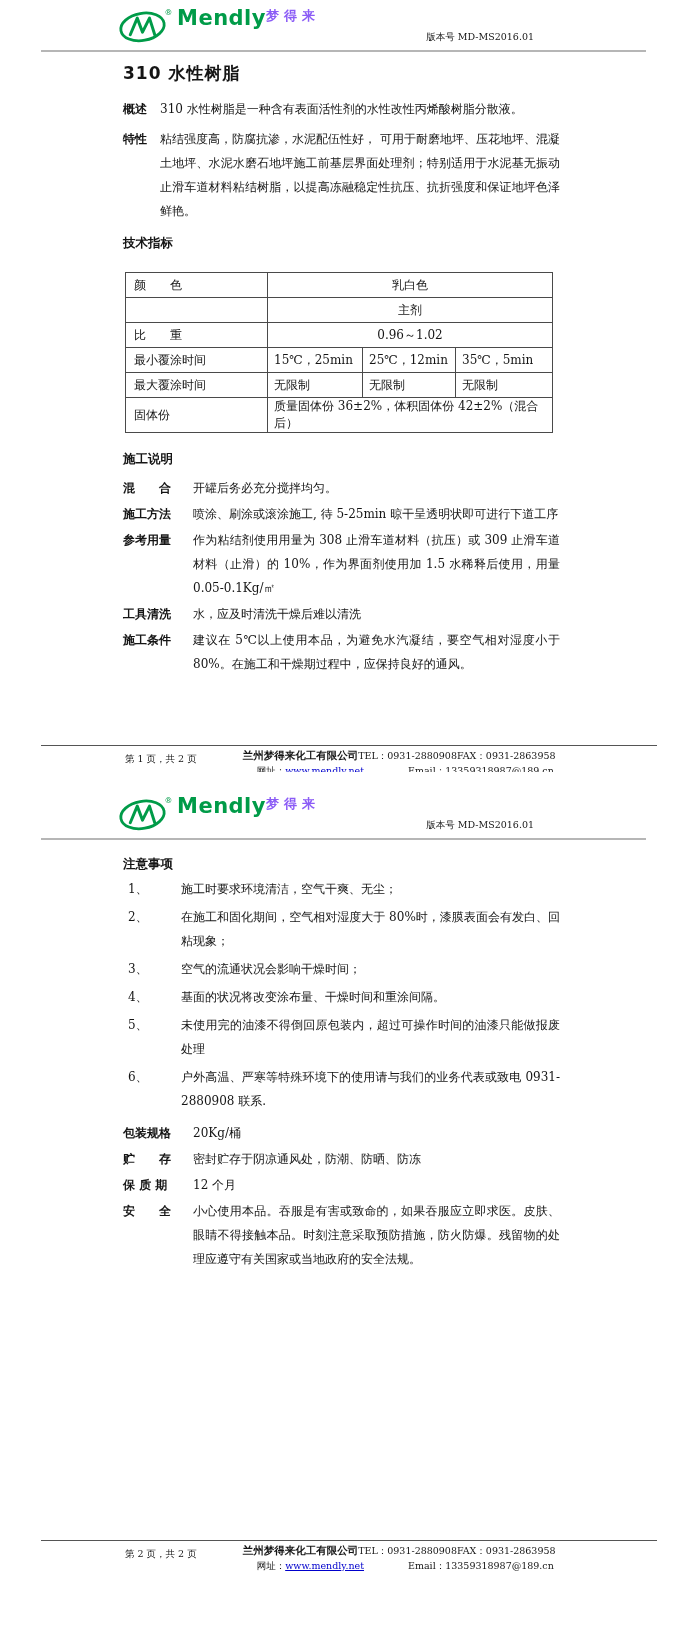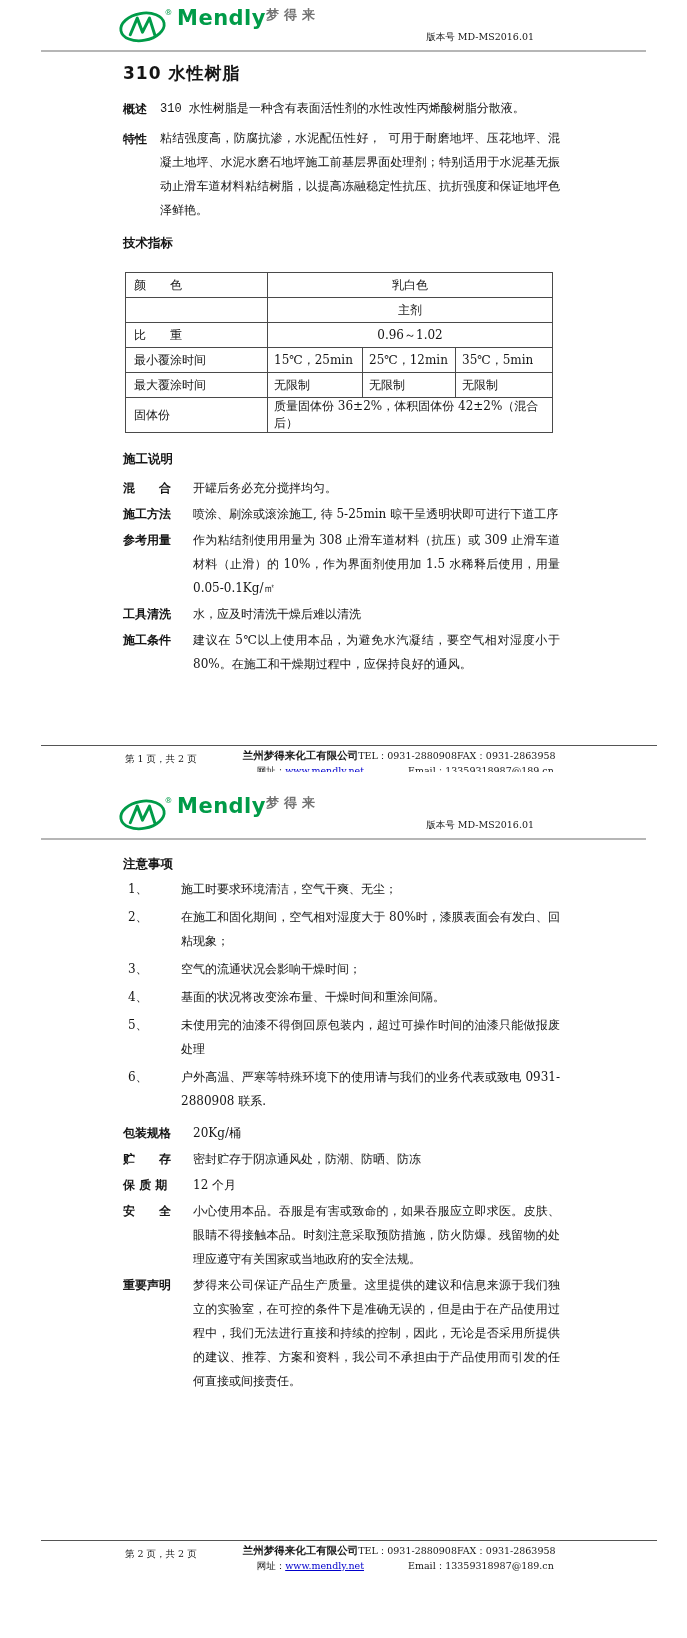--- a/index.html
+++ b/index.html
@@ -20,35 +20,35 @@
     padding:6px 41px 4px 118px;
   }
   .logo{display:flex;align-items:flex-start;gap:3px;}
   .logo svg{width:56px;height:40px;display:block;}
   .logo-text{display:flex;flex-direction:row;line-height:1;margin-top:2px;}
   .logo-en{
     font-family:"DejaVu Sans","Liberation Sans",sans-serif;
     font-weight:bold;font-size:21px;color:#009b48;letter-spacing:0.5px;
   }
   .logo-cn{
-    font-family:Liberation Mono, monospace;
-    font-weight:bold;font-size:13px;color:#737373;letter-spacing:5px;margin-top:1px;
+    font-family:Liberation Serif, serif;
+    font-weight:bold;font-size:13px;color:#8b5cf6;letter-spacing:5px;margin-top:1px;
   }
   .version{font-size:9.5px;margin-right:112px;white-space:nowrap;padding-bottom:2px;}
   .head-rule{border-top:2px solid #b6b6b6;margin:0 41px;height:0;}
 
   
   .doc-title{
     margin:10px 0 0 123px;font-size:17px;font-weight:bold;
     font-family:"DejaVu Sans","Liberation Sans",sans-serif;letter-spacing:1px;
   }
   .sec-row{display:flex;margin:12px 127px 0 123px;font-size:12px;line-height:24px;}
   .sec-row.tight{margin-top:6px;}
   .sec-label{flex:0 0 37px;font-weight:bold;}
-  .sec-text{flex:1;text-align:justify;font-family:Liberation Mono, monospace;}
+  .sec-text{flex:1;text-align:justify;}
   .h2{margin:12px 0 0 123px;font-size:12.5px;font-weight:bold;}
   .h2.construction{margin-top:18px;}
 
   table.spec{
     border-collapse:collapse;margin:20px 0 0 125px;width:427px;
     font-size:12px;table-layout:fixed;
   }
   table.spec td{border:1px solid #4a4a4a;height:24px;padding:0 6px;vertical-align:middle;}
   table.spec td.ctr{text-align:center;}
   table.spec td.lbl{padding-left:8px;}
@@ -245,24 +245,20 @@
     <div class="con-text">密封贮存于阴凉通风处，防潮、防晒、防冻</div>
   </div>
   <div class="con-row">
     <span class="con-label">保 质 期</span>
     <div class="con-text">12 个月</div>
   </div>
   <div class="con-row">
     <span class="con-label">安　　全</span>
     <div class="con-text">小心使用本品。吞服是有害或致命的，如果吞服应立即求医。皮肤、眼睛不得接触本品。时刻注意采取预防措施，防火防爆。残留物的处理应遵守有关国家或当地政府的安全法规。</div>
   </div>
-  <div class="con-row">
-    <span class="con-label">重要声明</span>
-    <div class="con-text">梦得来公司保证产品生产质量。这里提供的建议和信息来源于我们独立的实验室，在可控的条件下是准确无误的，但是由于在产品使用过程中，我们无法进行直接和持续的控制，因此，无论是否采用所提供的建议、推荐、方案和资料，我公司不承担由于产品使用而引发的任何直接或间接责任。</div>
-  </div>
 
   <footer class="page-footer">
     <span class="f-page">第 2 页，共 2 页</span>
     <div class="f-info">
       <div class="f-row1">
         <span class="f-company">兰州梦得来化工有限公司</span>
         <span>TEL：0931-2880908</span>
         <span>FAX：0931-2863958</span>
       </div>
       <div class="f-row2">

